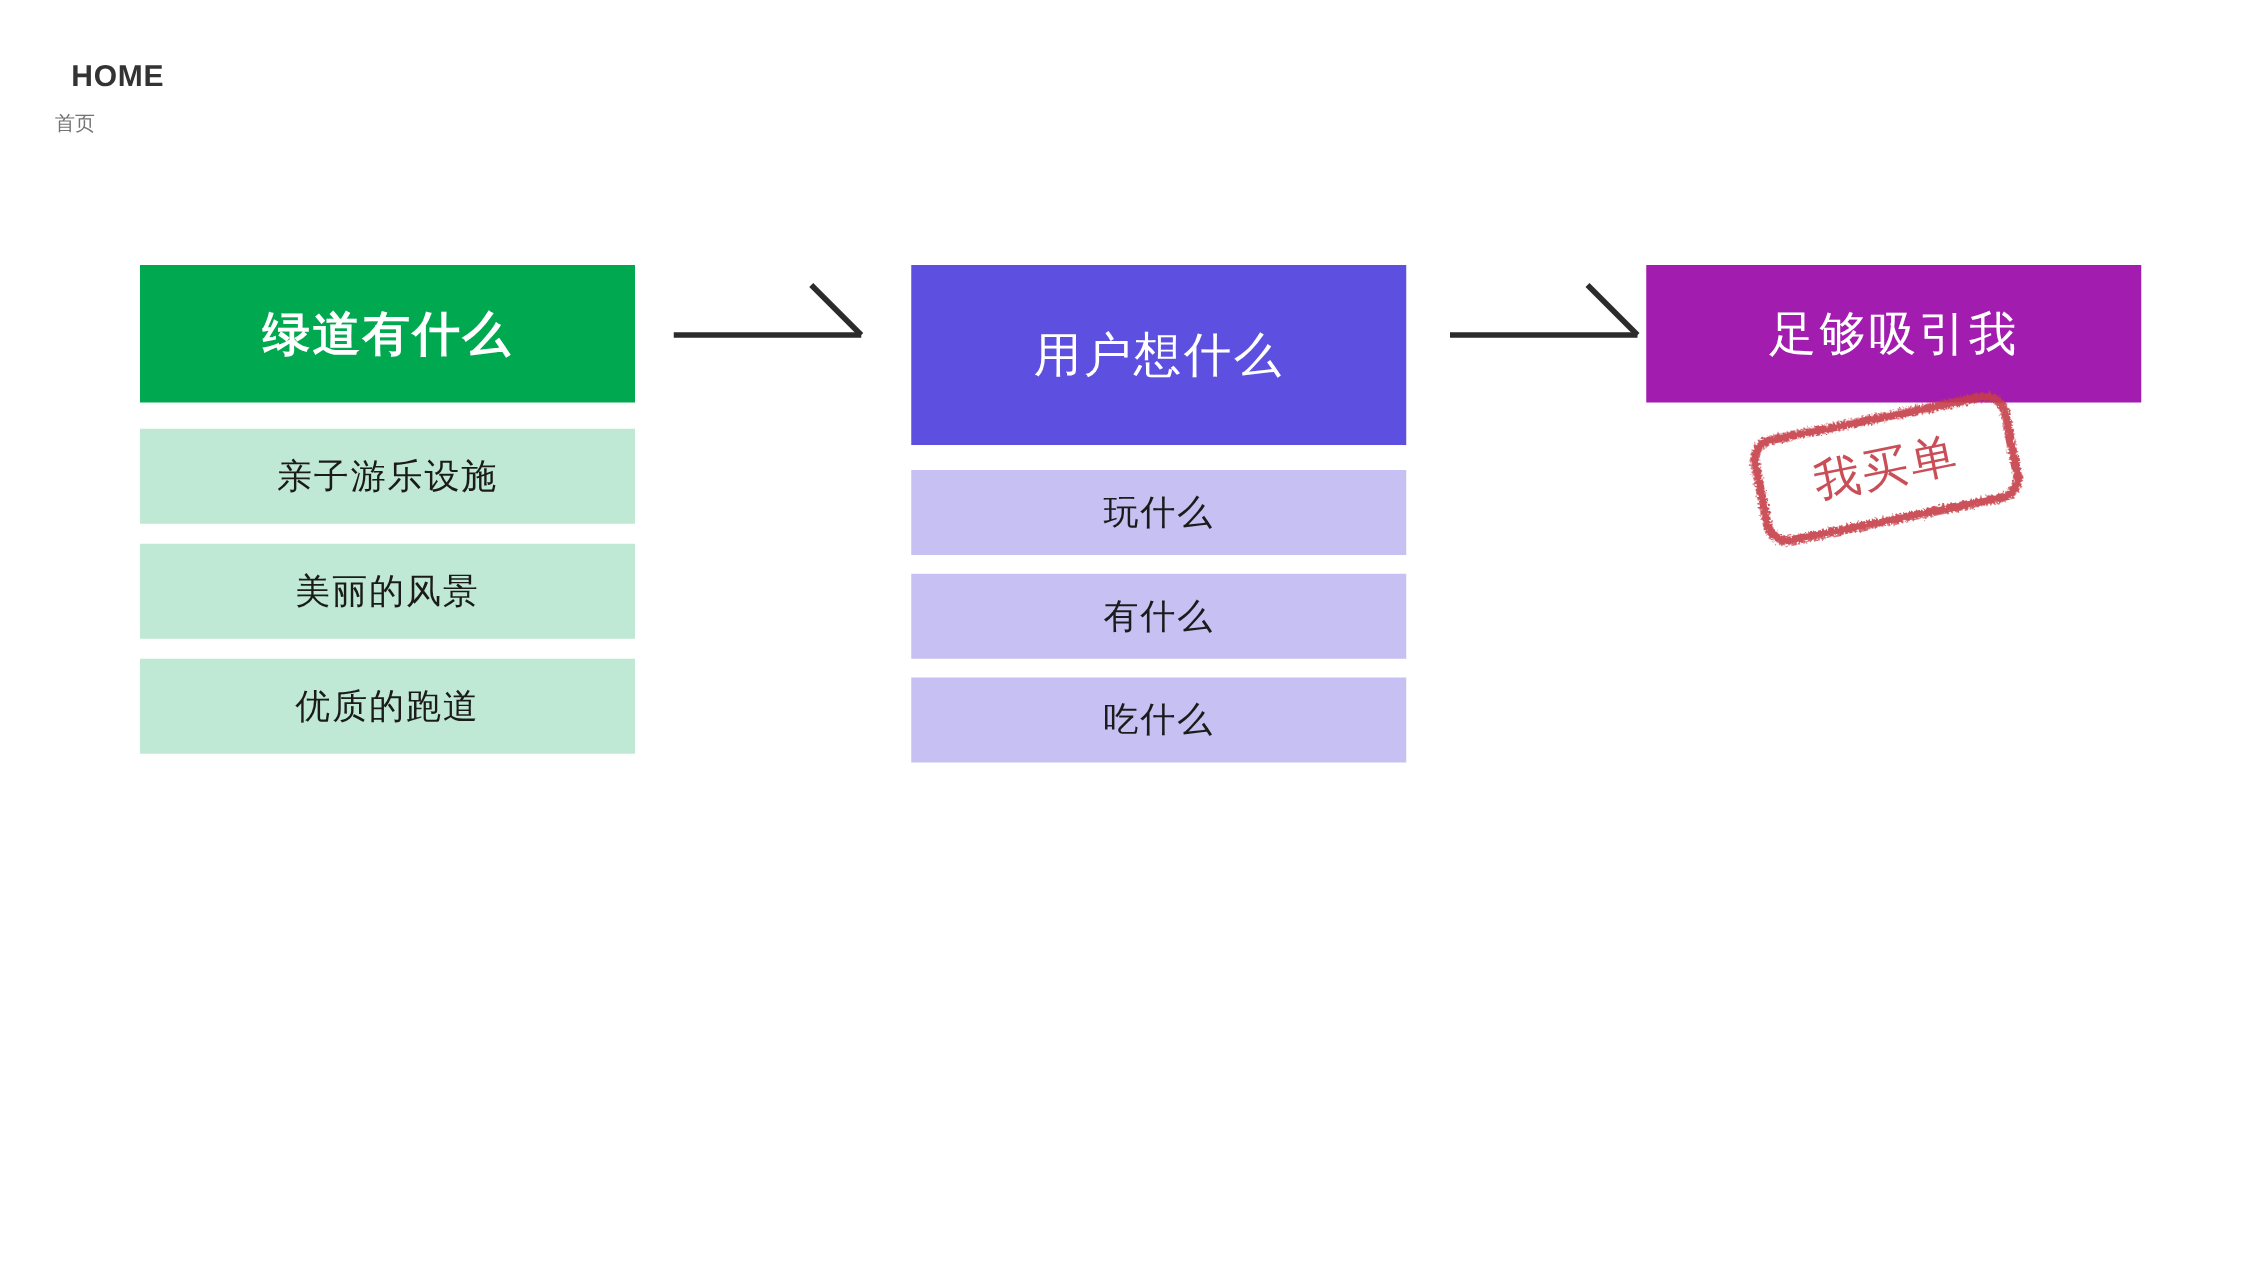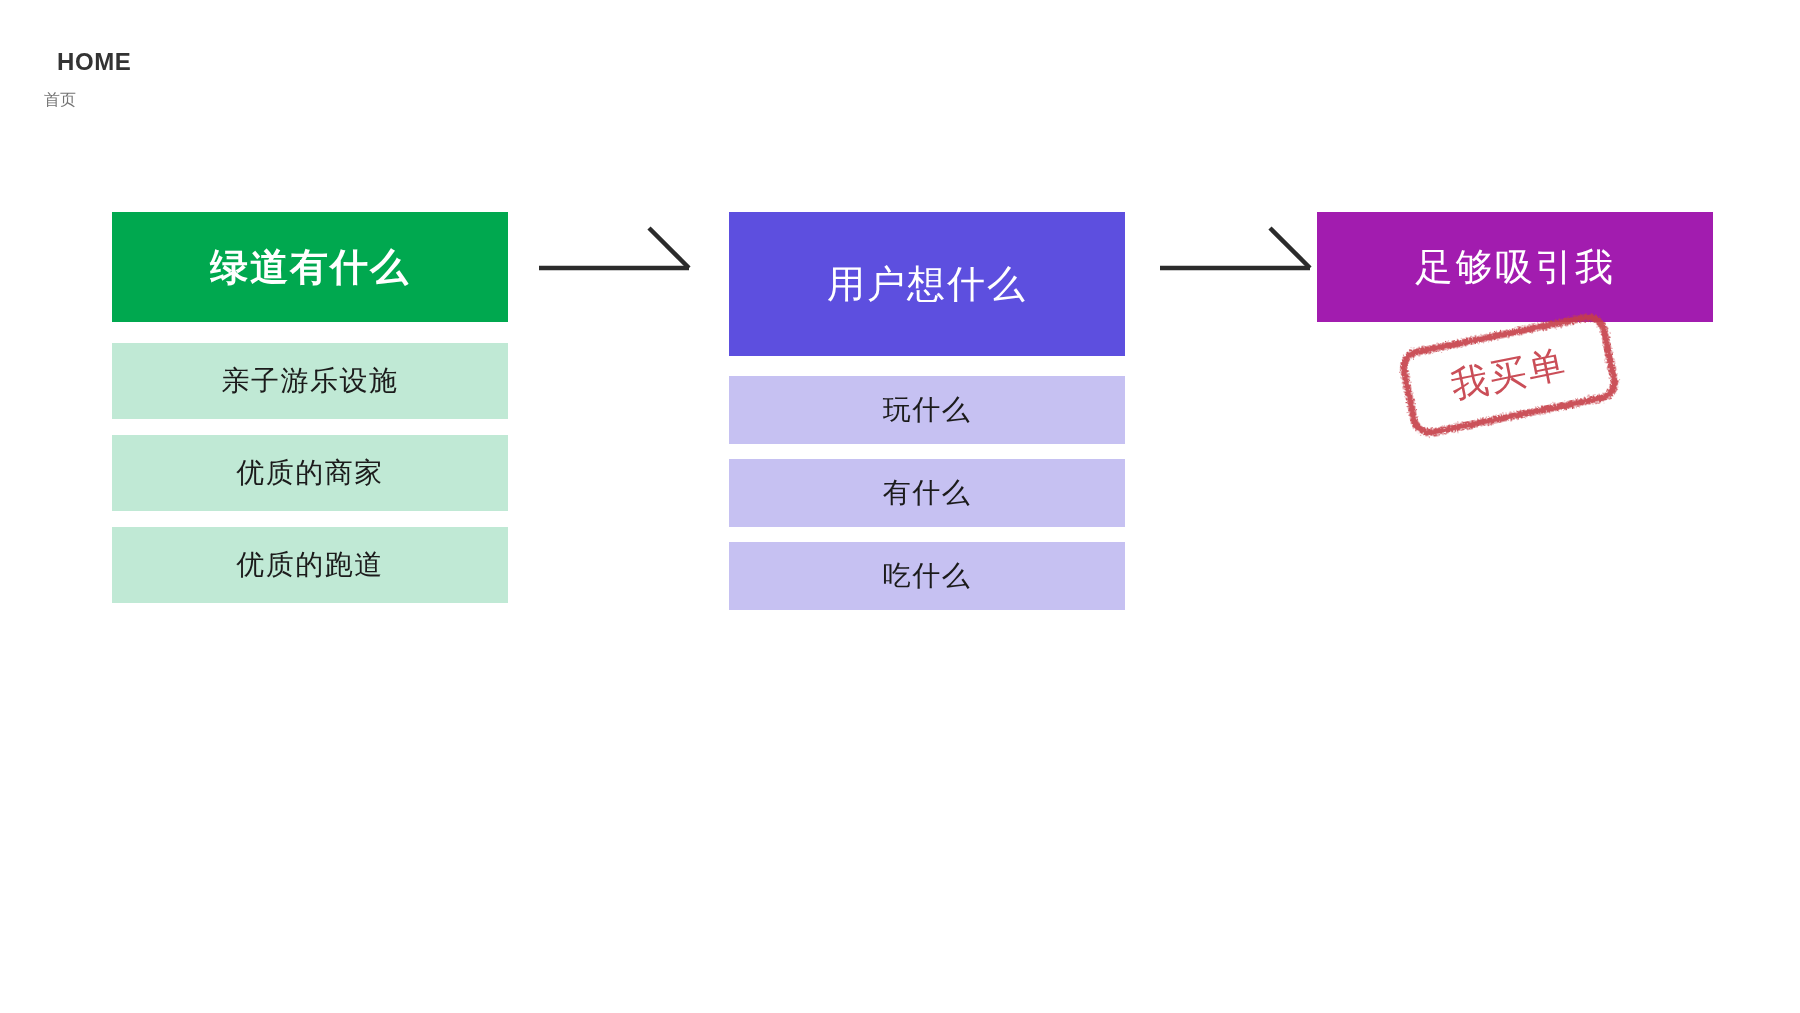--- a/index.html
+++ b/index.html
@@ -138,21 +138,21 @@
   <div class="title">HOME</div>
   <div class="subtitle">首页</div>
 </div>
 
 <div id="flow-board">
 
   <div class="flow-column col-1">
     <div class="col-header green">绿道有什么</div>
     <div class="col-items">
       <div class="col-item green-item">亲子游乐设施</div>
-      <div class="col-item green-item">优质的商家</div>
+      <div class="col-item green-item">美丽的风景</div>
       <div class="col-item green-item">优质的跑道</div>
     </div>
   </div>
 
   <div class="flow-arrow arrow-1">
     <svg width="160" height="50" viewBox="0 0 160 50" xmlns="http://www.w3.org/2000/svg">
       <path d="M2 42 L152 42" stroke="#2b2b2b" stroke-width="4.5" fill="none" stroke-linecap="butt"></path>
       <path d="M112 2 L152 42" stroke="#2b2b2b" stroke-width="4.5" fill="none" stroke-linecap="butt"></path>
     </svg>
   </div>

